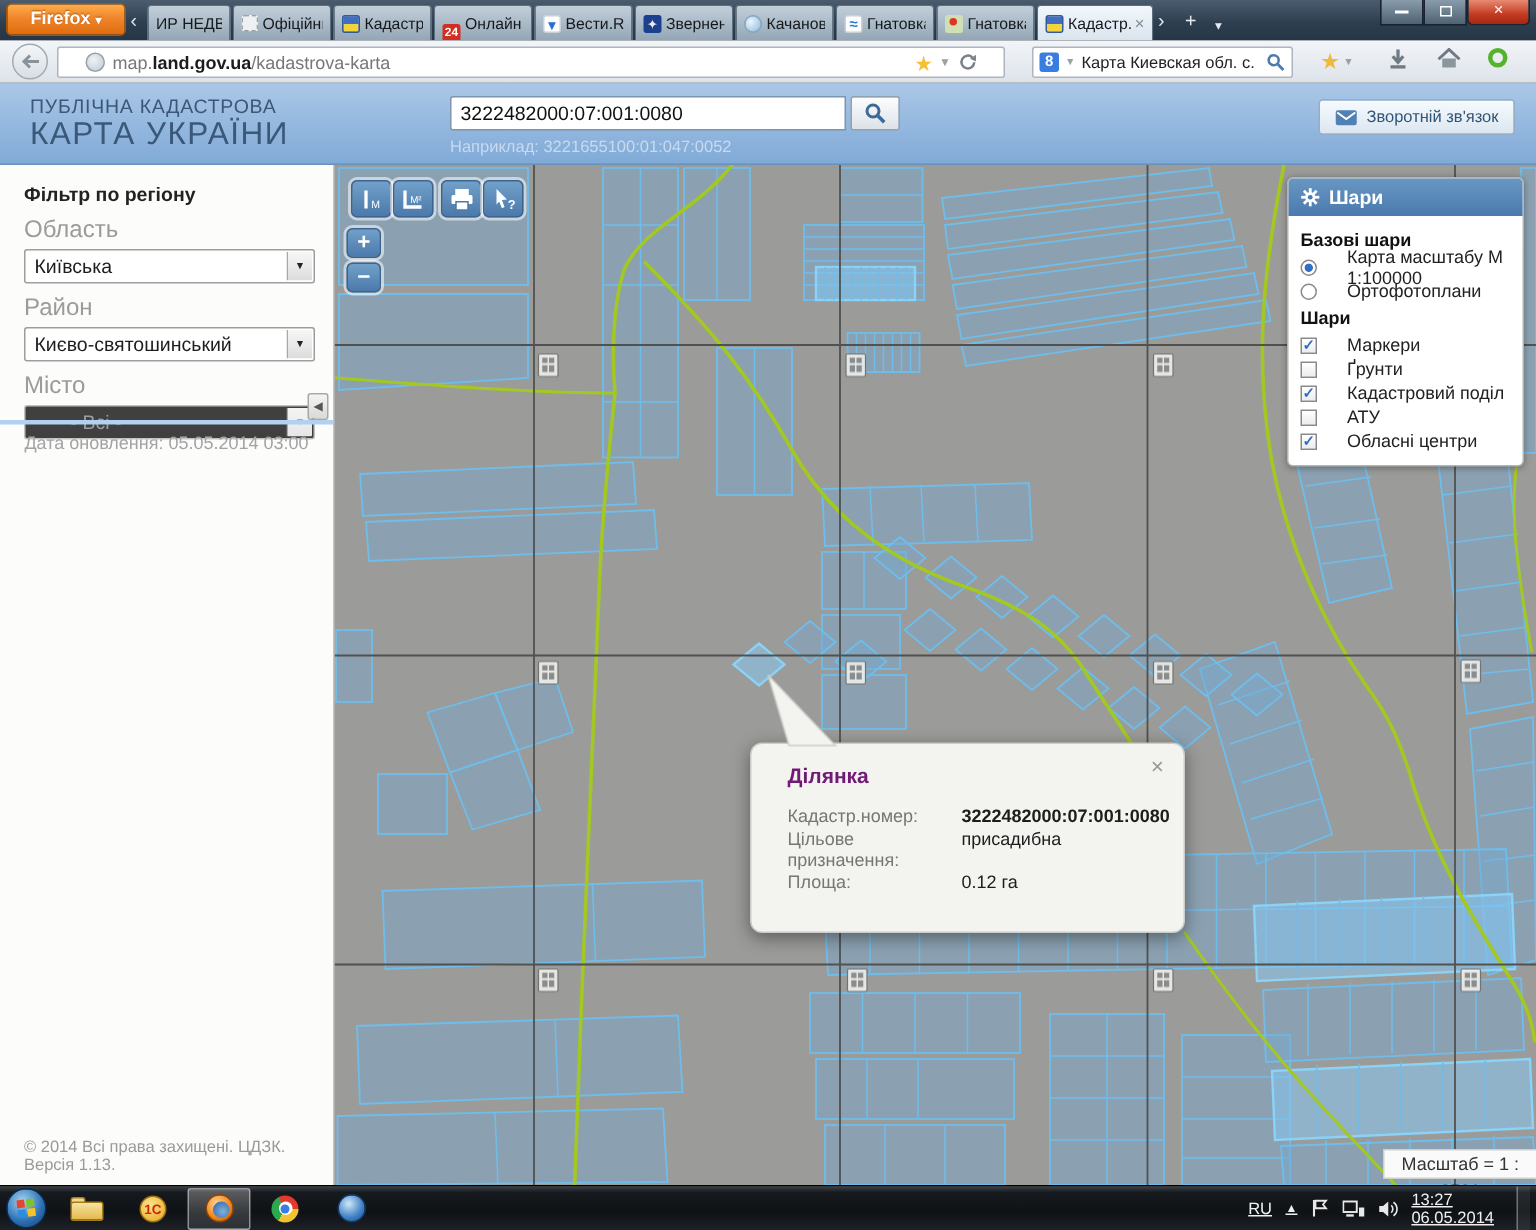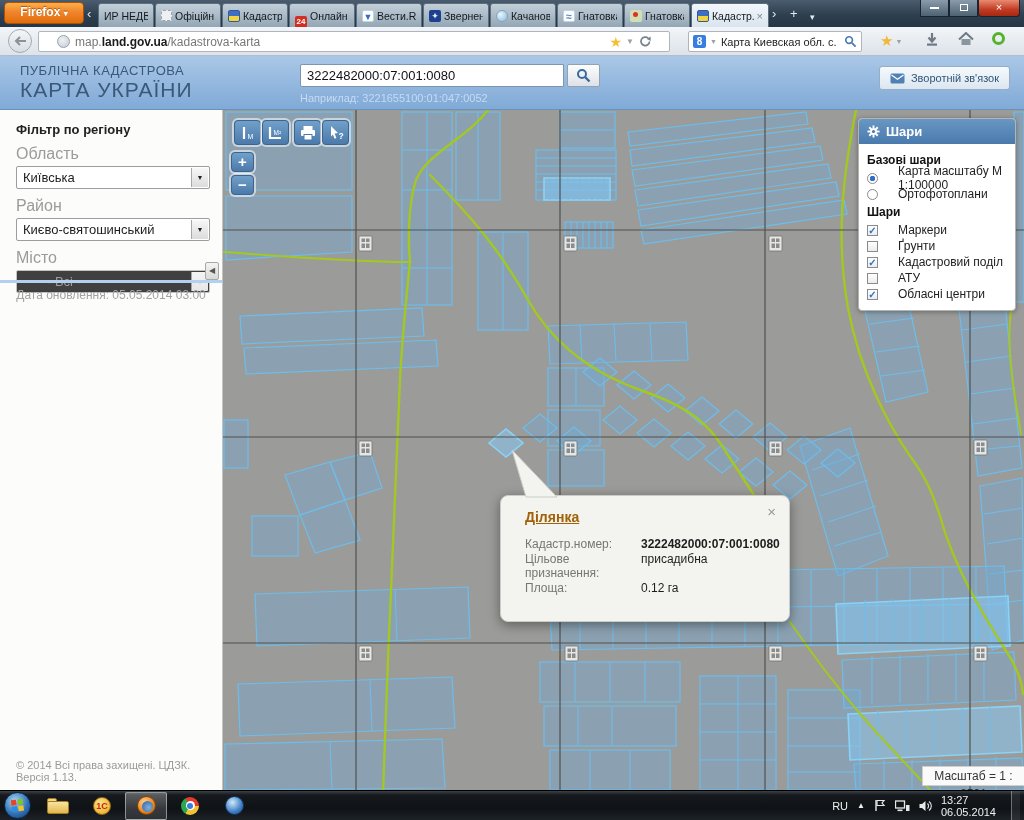--- a/index.html
+++ b/index.html
@@ -125,21 +125,21 @@
   .lp-row { display:flex; align-items:center; gap:20px; height:16px; font-size:12px; color:#222; }
   .radio { flex:none; width:11px; height:11px; border-radius:50%; border:1px solid #8a8a8a; background:#fff; }
   .radio.on { background:radial-gradient(circle, #2f6fc5 0 2.5px, #fff 3px); }
   .cb { flex:none; width:11px; height:11px; border:1px solid #8a8a8a; background:linear-gradient(180deg,#fff,#ececec);
     font-size:10px; font-weight:bold; line-height:10px; color:#2f6fc5; text-align:center; }
 
   
   #popup { position:absolute; left:277px; top:385px; width:290px; height:127px; background:#f3f3f0; border:1px solid #cbcbc7;
     border-radius:8px; box-shadow:0 3px 12px rgba(0,0,0,0.4); z-index:30; }
   #popup-pointer { position:absolute; left:278px; top:335px; z-index:31; pointer-events:none; }
-  #pop-title { margin:13px 0 12px 24px; font-size:14px; font-weight:bold; color:#a16207;text-decoration:underline; }
+  #pop-title { margin:13px 0 12px 24px; font-size:14px; font-weight:bold; color:#701a75; }
   .pop-row { display:flex; margin:0 0 1px 24px; font-size:12px; }
   .pop-label { width:116px; color:#767672; }
   .pop-val { color:#1d1d1d; }
   .pop-val.bold { font-weight:bold; }
   #pop-close { position:absolute; right:13px; top:7px; font-size:15px; color:#9a9a96; }
 
   #scalebox { position:absolute; right:0; top:656px; width:102px; height:20px; background:#fafafa; border:1px solid #cfcfcd;
     border-right:none; font-size:12px; color:#333; text-align:center; line-height:18px; }
 
   
@@ -156,21 +156,21 @@
   .ic-folder .b2 { position:absolute; left:0; top:3px; width:22px; height:13px; background:linear-gradient(180deg,#f7e3a0,#e3b84e); border:1px solid #a57d1e; border-radius:2px; }
   .ic-1c { width:18px; height:18px; border-radius:50%; background:radial-gradient(circle at 38% 32%, #fbe38a, #e7a71f); border:1px solid #9c6e10;
     color:#cf2408; font-size:9px; font-weight:bold; text-align:center; line-height:17px; }
   .ic-ff { width:19px; height:19px; border-radius:50%; background:radial-gradient(circle at 38% 32%, #fcd29a, #f08a1e 55%, #b35708); border:1px solid #8a4406; position:relative; }
   .ic-ff i { position:absolute; left:4px; top:4px; width:11px; height:11px; border-radius:50%; background:radial-gradient(circle at 60% 60%, #7fb0e0, #2a5f9e); }
   .ic-chrome { width:18px; height:18px; border-radius:50%;
     background:conic-gradient(from -30deg, #e23b2e 0 120deg, #f2c231 0 240deg, #2ea84f 0 360deg); position:relative; }
   .ic-chrome i { position:absolute; left:4.5px; top:4.5px; width:9px; height:9px; border-radius:50%; background:#fff; }
   .ic-chrome i b { position:absolute; left:1.5px; top:1.5px; width:6px; height:6px; border-radius:50%; background:#3a7de2; display:block; }
   .ic-earth { width:19px; height:19px; border-radius:50%; background:radial-gradient(circle at 38% 32%, #cfe8fa, #3f7fc4 60%, #1d4f8a); border:1px solid #123a66; }
-  #tray { margin-left:auto; display:flex; align-items:center; gap:9px; padding-right:4px; color:#f0f0f0; }
+  #tray { margin-left:auto; display:flex; align-items:center; gap:9px; padding-right:4px; color:#f0f0f0;text-decoration:underline; }
   #tray .ttxt { font-size:11px; }
   #tray .tup { font-size:8px; }
   #clock { text-align:left; font-size:11px; line-height:12px; padding-right:6px; }
   #show-desktop { width:9px; height:30px; background:rgba(255,255,255,0.07); border-left:1px solid rgba(255,255,255,0.35); }
 </style>
 </head>
 <body>
 
 <div id="screen">
 

